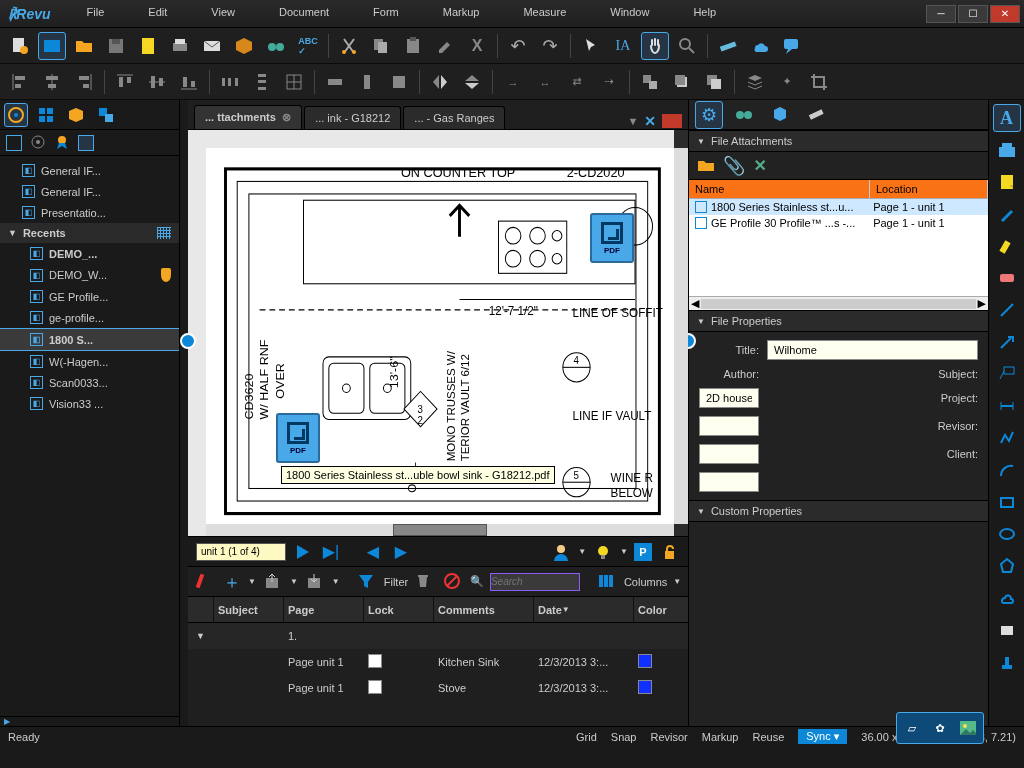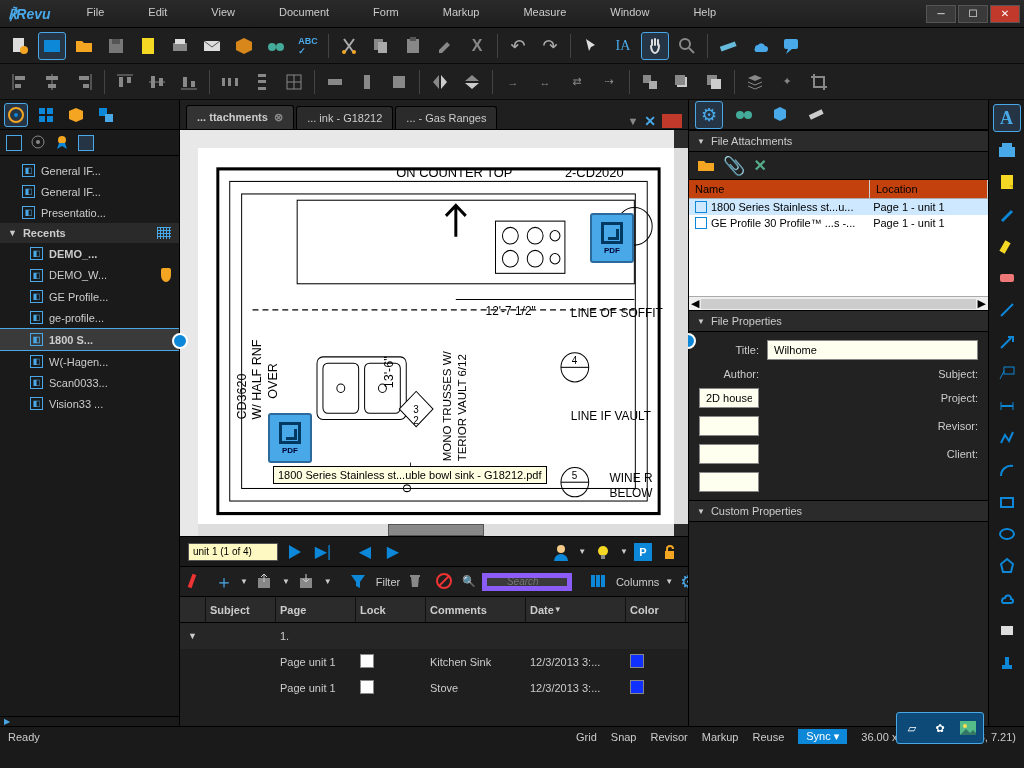--- a/index.html
+++ b/index.html
@@ -19,21 +19,21 @@
 
 .toolbar { display:flex; align-items:center; height:36px; padding:2px 6px; gap:4px; border-bottom:1px solid #0a0a0a; background:#1f1f1f; }
 .tbtn { width:28px; height:28px; display:flex; align-items:center; justify-content:center; border:1px solid transparent; border-radius:3px; }
 .tbtn.active { border-color:#49a9e8; background:#253545; }
 .tbtn svg { width:20px; height:20px; }
 .sep { width:1px; height:24px; background:#444; margin:0 2px; }
 
 
 .main { display:flex; height: calc(768px - 28px - 22px - 36px - 36px - 20px); }
 .left-panel { width:180px; background:#1a1a1a; border-right:1px solid #000; display:flex; flex-direction:column; }
-.center { flex:1; display:flex; flex-direction:column; background:#333; min-width:0; }
+.center { flex:1; display:flex; flex-direction:column; background:#333; min-width:0;margin-left:8px; }
 .right-panel { width:300px; background:#222; border-left:1px solid #000; display:flex; flex-direction:column; }
 .right-strip { width:36px; background:#1a1a1a; border-left:1px solid #000; display:flex; flex-direction:column; align-items:center; padding-top:4px; gap:4px; }
 
 
 .lp-tabs { display:flex; height:30px; border-bottom:1px solid #000; align-items:center; padding:0 4px; gap:6px;}
 .lp-sub { display:flex; height:26px; align-items:center; padding:0 6px; gap:8px; border-bottom:1px solid #000;}
 .tree { flex:1; overflow:auto; padding:4px 0; }
 .tree-item { padding:4px 8px 4px 22px; display:flex; align-items:center; gap:6px; white-space:nowrap; overflow:hidden; text-overflow:ellipsis; position:relative; }
 .tree-item.sel { background:#3a3a3a; border:1px solid #49a9e8; border-left:none; border-right:none; }
 .tree-item .ficon { width:13px; height:13px; border:1px solid #49a9e8; display:inline-flex; align-items:center; justify-content:center; font-size:8px; color:#49a9e8; flex-shrink:0;}
@@ -64,35 +64,35 @@
 
 
 .doc-footer { height:30px; background:#1a1a1a; display:flex; align-items:center; padding:0 8px; gap:6px; border-top:1px solid #000; }
 .doc-footer input { background:#fef9c3; border:1px solid #555; height:18px; width:90px; font-size:10px; padding:0 4px; }
 .play { width:0; height:0; border-top:7px solid transparent; border-bottom:7px solid transparent; border-left:12px solid #0d87d8; }
 .nbtn { width:22px; height:22px; display:flex; align-items:center; justify-content:center; }
 
 
 .bottom-panel { height:160px; background:#1f1f1f; border-top:1px solid #000; display:flex; flex-direction:column; }
 .bp-toolbar { height:30px; display:flex; align-items:center; padding:0 6px; gap:6px; border-bottom:1px solid #000; }
-.bp-toolbar input { background:#3a3a3a; border:5px solid #8b5cf6; height:18px; width:90px; color:#ccc; padding:0 20px; font-size:10px;font-style:italic; }
+.bp-toolbar input { background:#3a3a3a; border:1px solid #8b5cf6; height:18px; width:90px; color:#ccc; padding:0 0; font-size:10px;font-style:italic; }
 .bp-grid { flex:1; overflow:auto; }
 .bp-head, .bp-row { display:grid; grid-template-columns: 22px 70px 80px 70px 100px 100px 60px 90px 1fr; align-items:center; height:26px; padding:0 4px; }
 .bp-head { background:#2b2b2b; font-weight:bold; position:sticky; top:0; border-bottom:1px solid #000;}
 .bp-head > div { border-right:1px solid #111; padding-left:4px; height:100%; display:flex; align-items:center;}
 .bp-head .sort::after{ content:" ▼"; font-size:8px;}
 .bp-row > div { padding-left:4px; overflow:hidden; white-space:nowrap; text-overflow:ellipsis;}
 .sw { width:14px; height:14px; display:inline-block; border:1px solid #888; }
 
 
 .rp-tabs { height:30px; display:flex; align-items:center; padding:0 6px; gap:8px; border-bottom:1px solid #000;}
 .rp-section-hdr { background:#2b2b2b; padding:4px 8px; display:flex; align-items:center; gap:6px; border-top:1px solid #000; border-bottom:1px solid #000;}
 .rp-tools { height:28px; display:flex; align-items:center; gap:8px; padding:0 8px; border-bottom:1px solid #000;}
 .att-list { background:#fff; color:#000; height:130px; overflow:hidden; display:flex; flex-direction:column;}
-.att-list-head { display:flex; background:#c2410c; border-bottom:1px solid #aaa; font-size:11px; }
+.att-list-head { display:flex; background:#f97316; border-bottom:1px solid #aaa; font-size:11px; }
 .att-list-head > div { padding:3px 6px; border-right:1px solid #ccc;}
 .att-row { display:flex; padding:2px 6px; align-items:center; gap:4px; font-size:11px;}
 .att-row .c1{ flex:1.6; overflow:hidden; white-space:nowrap; text-overflow:ellipsis; display:flex; align-items:center; gap:4px;}
 .att-row .c2{ flex:1; }
 .att-scroll { height:14px; background:#eee; border-top:1px solid #aaa; margin-top:auto; display:flex; align-items:center; }
 .prop-form { padding:8px 10px; display:grid; grid-template-columns: 60px 1fr; gap:8px 8px; align-items:center;}
 .prop-form label { text-align:right; font-size:11px; color:#ccc;}
 .prop-form input { background:#fffff0; border:1px solid #888; height:20px; padding:0 6px; font-size:11px; color:#000;}
 
 

